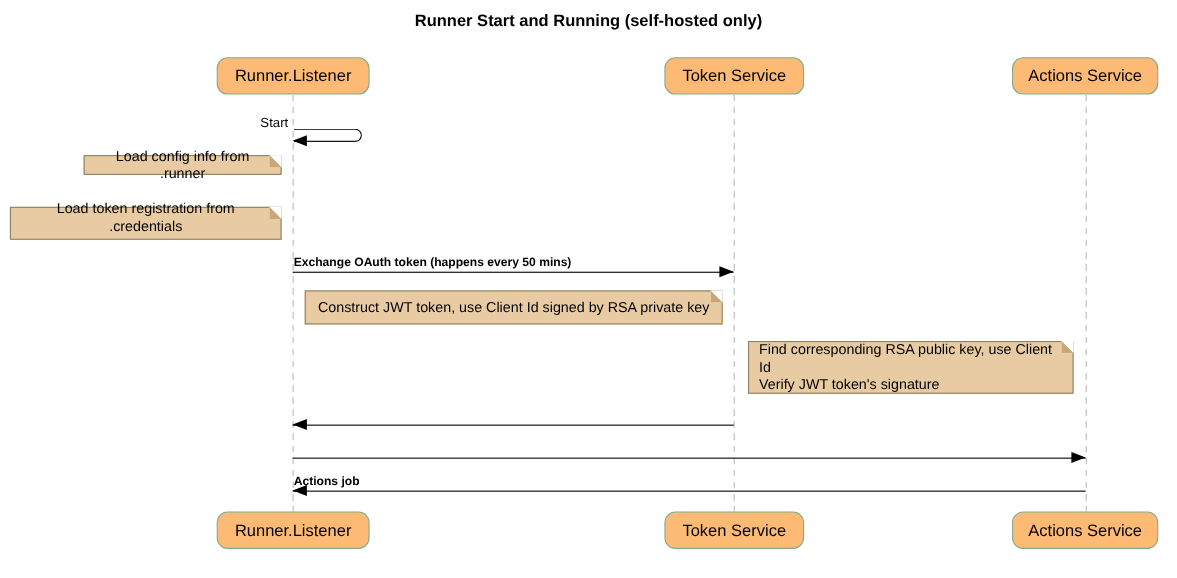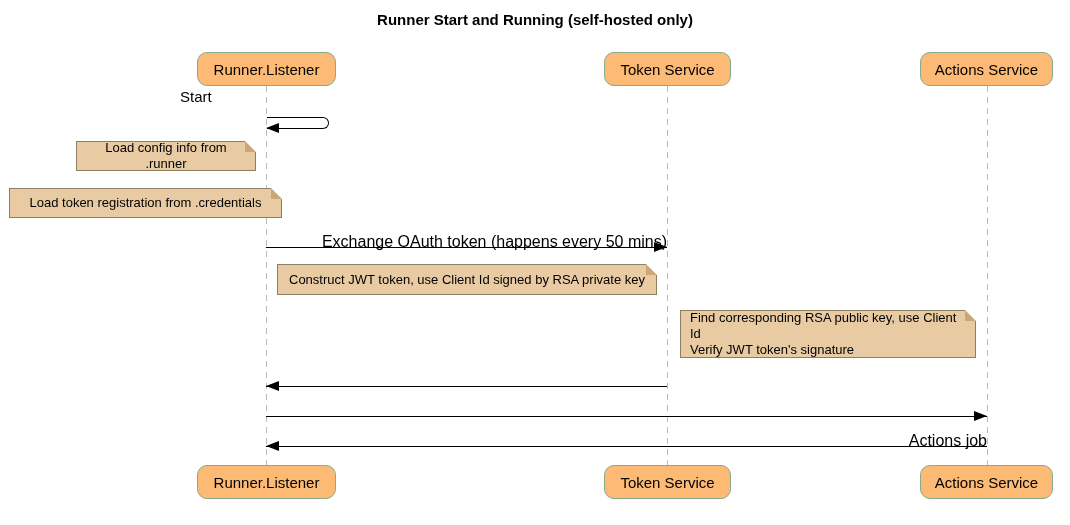--- a/index.html
+++ b/index.html
@@ -40,21 +40,21 @@
     line-height:16px;
   }
   .note.center{align-items:center;text-align:center;}
   .note::after{
     content:"";position:absolute;top:-1px;right:-1px;
     width:0;height:0;
     border-top:11px solid #ffffff;
     border-left:11px solid #c9a876;
   }
   .msg-label{
-    position:absolute;font-size:16px;text-align:right;white-space:nowrap;
+    position:absolute;font-size:11px;text-align:left;white-space:nowrap;font-weight:bold;
   }
   .msg-line{
     position:absolute;height:0;border-top:1px solid #000;
   }
   .arr-r{
     position:absolute;width:0;height:0;
     border-top:5px solid transparent;border-bottom:5px solid transparent;
     border-left:13px solid #000;
   }
   .arr-l{
@@ -62,22 +62,22 @@
     border-top:5px solid transparent;border-bottom:5px solid transparent;
     border-right:13px solid #000;
   }
   .self-loop{
     position:absolute;left:267px;top:117px;width:62px;height:12px;
     box-sizing:border-box;
     border-top:1px solid #000;border-right:1px solid #000;border-bottom:1px solid #000;
     border-radius:0 8px 8px 0;
   }
   .start-label{
-    position:absolute;left:180px;top:88px;width:82px;
-    font-size:15px;text-align:left;white-space:nowrap;
+    position:absolute;left:180px;top:104px;width:82px;
+    font-size:12px;text-align:right;white-space:nowrap;
   }
 </style>
 </head>
 <body>
 
 <div id="diagram">
 
   <div class="title">Runner Start and Running (self-hosted only)</div>
 
   <div class="lifeline" style="left:266px;"></div>
@@ -91,25 +91,25 @@
     <span>Token Service</span>
   </div>
   <div class="box" style="left:920px;top:52px;width:133px;">
     <span>Actions Service</span>
   </div>
 
   <div class="start-label">Start</div>
   <div class="self-loop"></div>
   <div class="arr-l" style="left:266px;top:123px;"></div>
 
-  <div class="note center" style="left:76px;top:141px;width:180px;height:30px;">
+  <div class="note center" style="left:76px;top:141px;width:180px;height:18px;">
     <span>Load config info from .runner</span>
   </div>
 
-  <div class="note center" style="left:9px;top:188px;width:273px;height:30px;">
+  <div class="note center" style="left:9px;top:188px;width:247px;height:30px;justify-content:flex-end;">
     <span>Load token registration from .credentials</span>
   </div>
 
   <div class="msg-label" style="left:267px;top:233px;width:400px;">Exchange OAuth token (happens every 50 mins)</div>
   <div class="msg-line" style="left:266px;top:247px;width:401px;"></div>
   <div class="arr-r" style="left:654px;top:242px;"></div>
 
   <div class="note" style="left:680px;top:310px;width:296px;height:48px;">
     <span>Find corresponding RSA public key, use Client Id</span>
     <span>Verify JWT token's signature</span>

